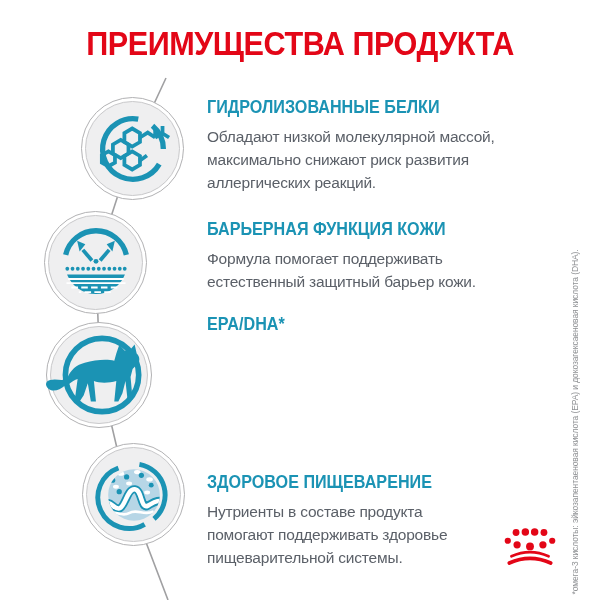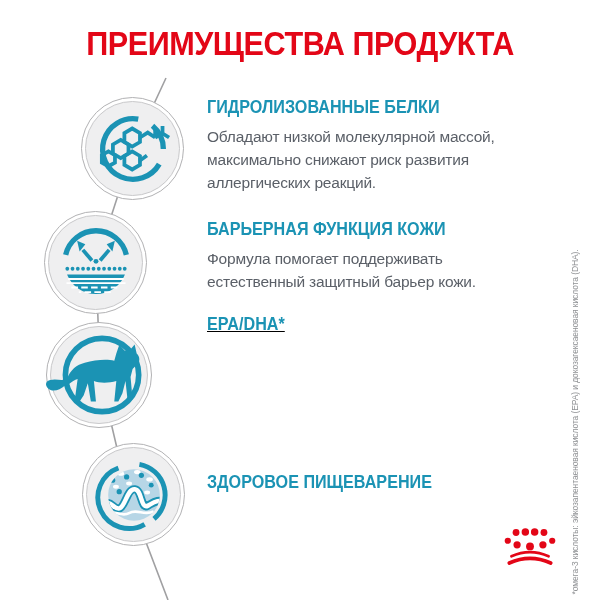--- a/index.html
+++ b/index.html
@@ -22,21 +22,21 @@
     border:1px solid #c9c9cb; background:#efeff0;
     display:flex; align-items:center; justify-content:center;
   }
   .c1{left:81px;  top:97px;  width:101px; height:101px;}
   .c2{left:44px;  top:211px; width:101px; height:101px;}
   .c3{left:46px;  top:322px; width:104px; height:104px;}
   .c4{left:82px;  top:443px; width:101px; height:101px;}
   .c3 .inner{overflow:visible;}
   
   .block{position:absolute; left:207px; width:372px;}
-  .t1{top:97px;} .t2{top:219px;} .t3{top:314px;text-decoration:underline;} .t4{top:472px;}
+  .t1{top:97px;} .t2{top:219px;} .t3{top:314px;} .t4{top:472px;}
   .block h3{
     margin:0; font-size:19px; line-height:20px; font-weight:bold; color:#1b93b4;
     transform:scaleX(0.85); transform-origin:left bottom; white-space:nowrap;
   }
   .block p{
     margin:8px 0 0 0; font-size:15.5px; line-height:23px; color:#5b6068;
     letter-spacing:-0.2px; white-space:pre-line;
   }
   
   .footnote{
@@ -175,20 +175,23 @@
     <h3>ГИДРОЛИЗОВАННЫЕ БЕЛКИ</h3>
     <p>Обладают низкой молекулярной массой,
 максимально снижают риск развития
 аллергических реакций.</p>
   </div>
   <div class="block t3">
     <h3>EPA/DHA*</h3>
   </div>
   <div class="block t4">
     <h3>ЗДОРОВОЕ ПИЩЕВАРЕНИЕ</h3>
+    <p>Нутриенты в составе продукта
+помогают поддерживать здоровье
+пищеварительной системы.</p>
   </div>
 
   <div class="footnote">*омега-3 кислоты: эйкозапентаеновая кислота (EPA) и докозагексаеновая кислота (DHA).</div>
 
   <svg class="crown" viewBox="0 0 60 42">
     <g fill="#e30617">
       <circle cx="16.5" cy="5" r="3.3"></circle>
         <circle cx="25.5" cy="4.6" r="3.6"></circle>
       <circle cx="34.5" cy="4.6" r="3.6"></circle>
         <circle cx="43.5" cy="5" r="3.3"></circle>

